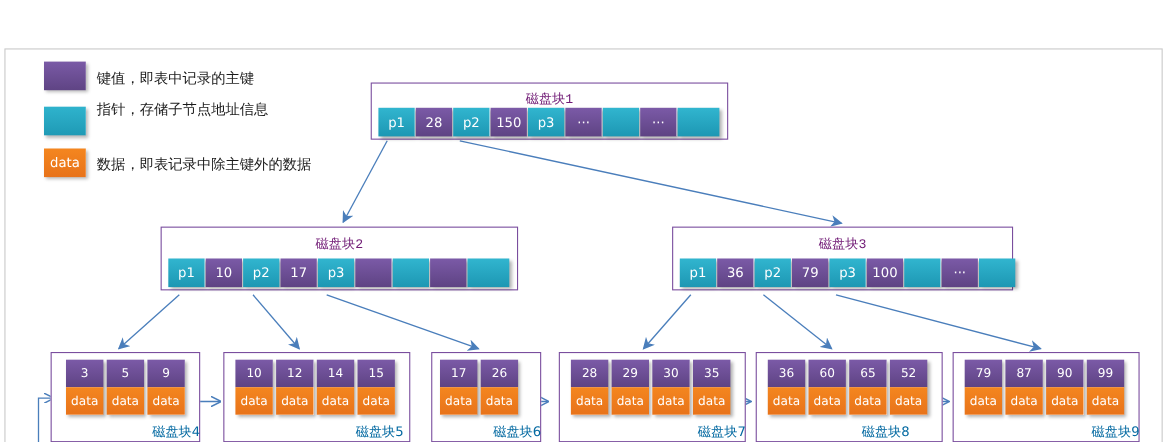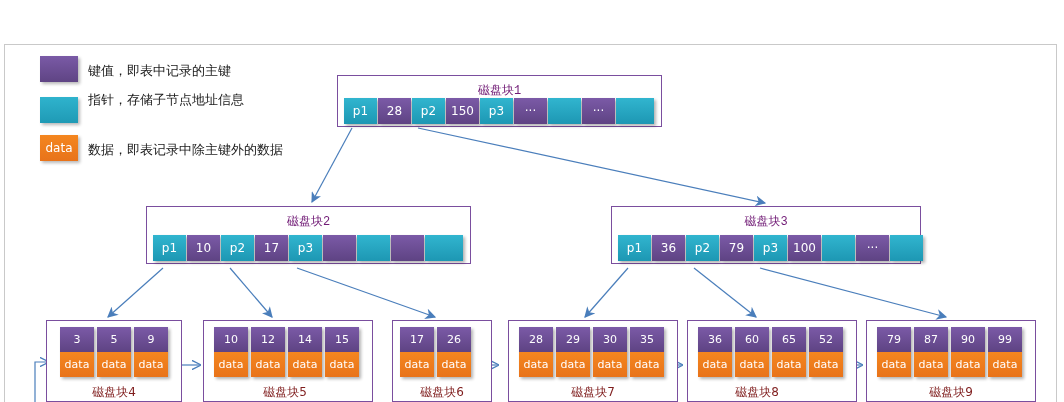--- a/index.html
+++ b/index.html
@@ -47,22 +47,22 @@
   .node-title{
     position:absolute;
     width:100%;text-align:center;
     font-size:12px;color:#701a75;
     top:6px;left:0;
     white-space:nowrap;
     font-family:Liberation Mono, monospace;
   }
   .leaf-title{
     position:absolute;
-    width:100%;text-align:center;
-    font-size:12px;color:#7f1d1d;
+    width:100%;text-align:right;
+    font-size:12px;color:#0369a1;
     white-space:nowrap;
   }
 
   
   .cellrow{position:absolute;display:flex;}
   .cell{
     width:33px;height:26px;
     display:flex;align-items:center;justify-content:center;
     color:#ffffff;font-size:12px;
     box-shadow:2px 2px 3px rgba(0,0,0,0.30);

